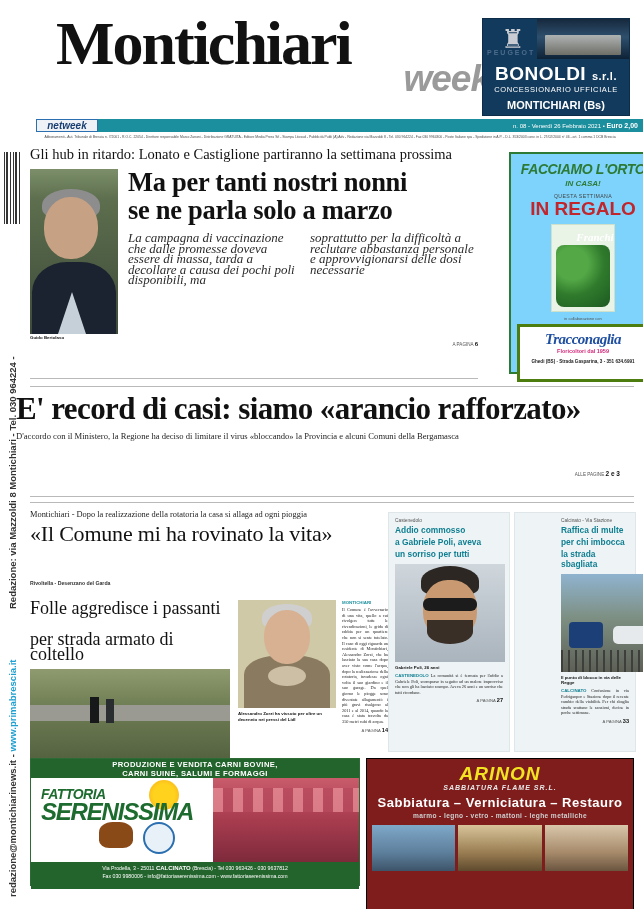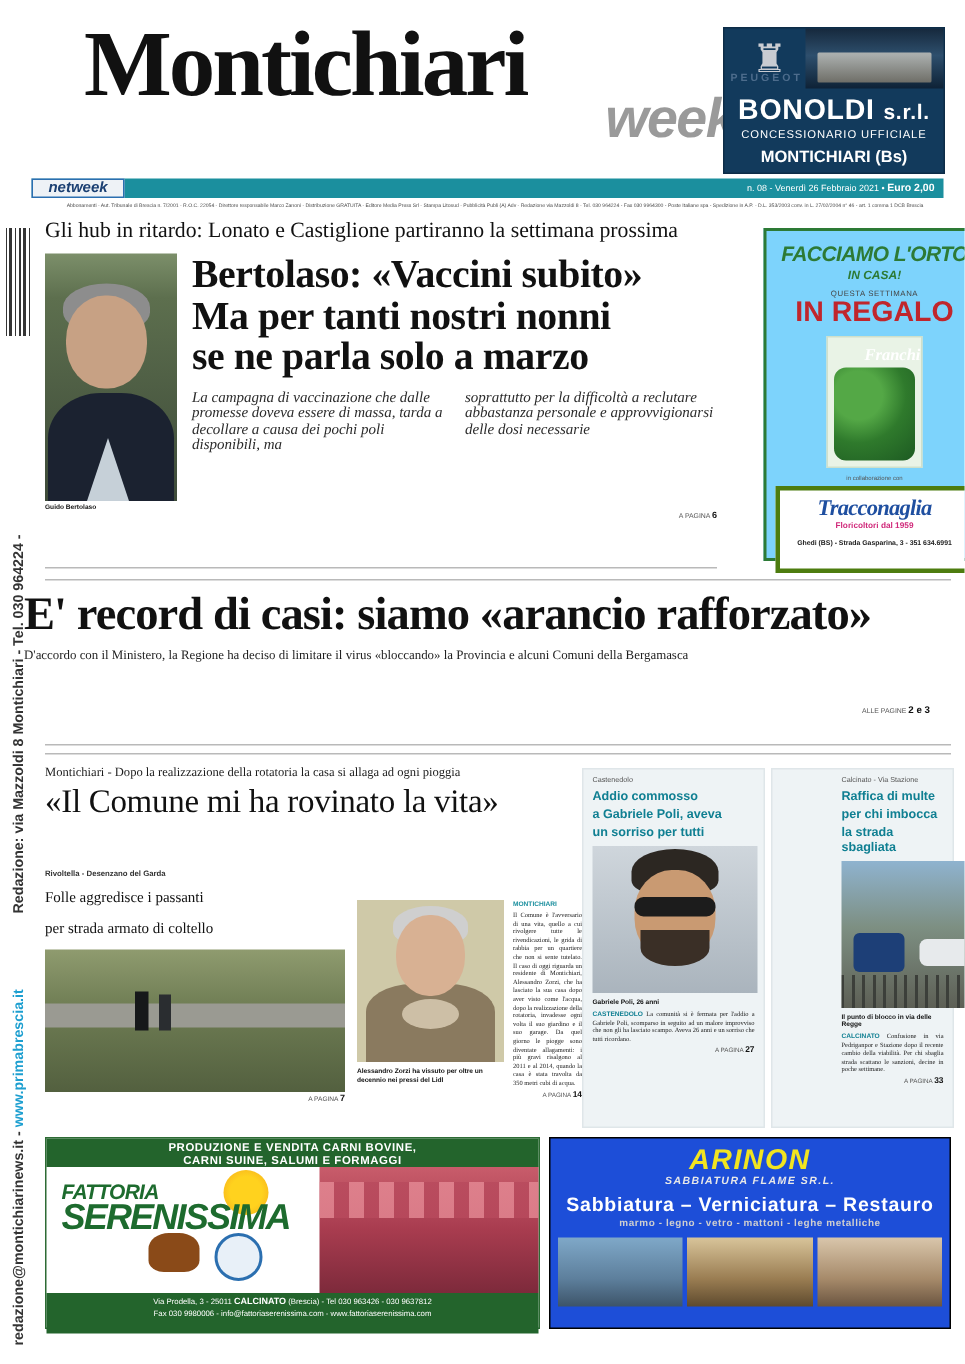--- a/index.html
+++ b/index.html
@@ -35,28 +35,28 @@
     background:linear-gradient(180deg,#16293d 0%,#2e4f6d 45%,#0e2236 100%);}
   .bonoldi .pic:after{content:"";position:absolute;left:8px;bottom:4px;width:76px;height:20px;
     background:linear-gradient(180deg,#d8d3c8 0%,#8d8575 100%);opacity:.75;border-radius:1px;}
   .bonoldi .lion{position:absolute;left:10px;top:4px;width:40px;height:34px;
     color:#c9ccd2;font-size:26px;line-height:34px;text-align:center;}
   .bonoldi .peug{position:absolute;left:4px;top:30px;width:70px;
     font-family:"Liberation Sans",sans-serif;font-size:7px;letter-spacing:2px;
     color:#4d6c8c;font-weight:bold;}
   .bonoldi .nm{position:absolute;left:0;right:0;top:44px;text-align:center;
     font-family:"Liberation Sans",sans-serif;font-weight:bold;font-size:19px;letter-spacing:.5px;}
-  .bonoldi .nm small{font-size:14px;}
+  .bonoldi .nm small{font-size:11px;}
   .bonoldi .sub{position:absolute;left:0;right:0;top:66px;text-align:center;
     font-family:"Liberation Sans",sans-serif;font-size:7.5px;letter-spacing:.6px;}
   .bonoldi .city{position:absolute;left:0;right:0;top:80px;text-align:center;
     font-family:"Liberation Sans",sans-serif;font-weight:bold;font-size:11px;}
 
   
-  .strip{position:absolute;left:21px;top:119px;width:608px;height:13px;background:#1b8f9e;}
+  .strip{position:absolute;left:36px;top:119px;width:608px;height:13px;background:#1b8f9e;}
   .netweek{position:absolute;left:0;top:0;width:62px;height:13px;background:#eef2f6;
     border:1px solid #2b6fb0;box-sizing:border-box;
     font-family:"Liberation Sans",sans-serif;font-weight:bold;font-style:italic;
     font-size:10px;line-height:12px;text-align:center;color:#1a3f72;}
   .issue{position:absolute;right:6px;top:0;height:13px;line-height:13px;color:#fff;
     font-family:"Liberation Sans",sans-serif;font-size:6px;white-space:nowrap;}
   .issue b{font-size:7px;}
   .colophon{position:absolute;left:26px;top:133px;width:608px;height:9px;
     font-family:"Liberation Sans",sans-serif;font-size:3.4px;line-height:9px;
     color:#4a4a4a;text-align:center;overflow:hidden;white-space:nowrap;}
@@ -72,21 +72,21 @@
   .leadphoto .hair{position:absolute;left:12px;top:20px;width:58px;height:32px;border-radius:50% 50% 40% 40%;
     background:#8d8d8d;}
   .leadphoto .body{position:absolute;left:2px;bottom:0;width:84px;height:72px;
     background:#1b2230;border-radius:42% 42% 0 0;}
   .leadphoto .shirt{position:absolute;left:28px;bottom:0;width:28px;height:42px;background:#c6d0d8;
     clip-path:polygon(50% 0,100% 100%,0 100%);}
   .photocap{position:absolute;left:0;top:166px;width:88px;font-family:"Liberation Sans",sans-serif;
     font-weight:bold;font-size:4.4px;color:#111;}
   .leadtext{position:absolute;left:98px;top:0;right:0;}
   .hl1{font-size:26.5px;line-height:27.5px;font-weight:bold;letter-spacing:-.3px;}
-  .standfirst{margin-top:9px;display:flex;gap:14px;font-style:italic;font-size:10px;
+  .standfirst{margin-top:9px;display:flex;gap:14px;font-style:italic;font-size:13px;
     line-height:10.5px;color:#2b2b2b;}
   .standfirst div{flex:1;}
   .pref{position:absolute;right:0;top:172px;font-family:"Liberation Sans",sans-serif;
     font-size:4.6px;color:#555;}
   .pref b{font-size:6px;color:#111;}
   .hr{position:absolute;left:30px;height:1px;background:#b9b9b9;}
 
   
   .orto{position:absolute;left:509px;top:152px;width:148px;height:222px;
     background:#7dd3fc;border:2.5px solid #2d7a35;box-sizing:border-box;}
@@ -124,21 +124,21 @@
   .pref2 b{font-size:6.5px;color:#111;}
 
   
   .lead3{position:absolute;left:30px;top:510px;width:350px;}
   .kicker3{font-size:8.4px;color:#1d1d1d;}
   .hl3{margin-top:3px;font-size:22px;line-height:24px;letter-spacing:-.2px;}
 
   
   .art4{position:absolute;left:30px;top:580px;width:200px;}
   .art4 .k{font-family:"Liberation Sans",sans-serif;font-weight:bold;font-size:5.2px;color:#333;}
-  .art4 .h{margin-top:5px;font-size:10px;line-height:15.5px;}
+  .art4 .h{margin-top:15px;font-size:18px;line-height:15.5px;}
   .art4 .ph{margin-top:6px;width:200px;height:95px;position:relative;overflow:hidden;
     background:linear-gradient(180deg,#8f9b6f 0%,#6f7d54 40%,#53603f 100%);}
   .art4 .ph .road{position:absolute;left:0;right:0;top:36px;height:16px;background:#9a9a92;}
   .art4 .ph .f1{position:absolute;left:60px;top:28px;width:9px;height:26px;background:#16181a;}
   .art4 .ph .f2{position:absolute;left:76px;top:30px;width:8px;height:24px;background:#2a2d30;}
   .art4 .pgref{text-align:right;font-family:"Liberation Sans",sans-serif;font-size:4.4px;color:#555;margin-top:2px;}
   .art4 .pgref b{font-size:6px;color:#111;}
 
   
   .art5{position:absolute;left:238px;top:600px;width:98px;}
@@ -202,21 +202,21 @@
   .adL .seal{position:absolute;left:112px;top:44px;width:28px;height:28px;border-radius:50%;
     background:#e8f0f8;border:2px solid #2b6fb0;}
   .adL .meat{position:absolute;left:182px;top:0;width:146px;height:84px;
     background:linear-gradient(180deg,#c85c6b 0%,#a83c4f 50%,#7d2a3b 100%);overflow:hidden;}
   .adL .meat:before{content:"";position:absolute;left:0;right:0;top:10px;height:24px;
     background:repeating-linear-gradient(90deg,#e58a95 0 10px,#b84a5d 10px 20px);opacity:.8;}
   .adL .foot{height:24px;background:#23642c;color:#fff;text-align:center;
     font-family:"Liberation Sans",sans-serif;font-size:5.2px;line-height:7.5px;padding-top:3px;}
   .adL .foot b{font-size:6px;}
 
-  .adR{position:absolute;left:366px;top:758px;width:268px;height:128px;background:#1d4ed8;
+  .adR{position:absolute;left:366px;top:758px;width:268px;height:152px;background:#7f1d1d;
     border:1px solid #000;box-sizing:border-box;overflow:hidden;}
   .adR .brand{text-align:center;padding-top:4px;
     font-family:"Liberation Sans",sans-serif;font-weight:bold;font-style:italic;
     font-size:19px;color:#f2e420;letter-spacing:1px;}
   .adR .brand2{text-align:center;font-family:"Liberation Sans",sans-serif;font-weight:bold;
     font-style:italic;font-size:7px;color:#e8e8e8;margin-top:-1px;letter-spacing:1px;}
   .adR .s1{text-align:center;font-family:"Liberation Sans",sans-serif;font-weight:bold;
     font-size:13px;color:#fff;margin-top:4px;letter-spacing:.5px;}
   .adR .s2{text-align:center;font-family:"Liberation Sans",sans-serif;font-weight:bold;
     font-size:6.6px;color:#cfcfcf;margin-top:2px;letter-spacing:.4px;}
@@ -271,21 +271,20 @@
     <div class="kicker1">Gli hub in ritardo: Lonato e Castiglione partiranno la settimana prossima</div>
     <div class="leadbody">
       <div class="leadphoto">
         <div class="body"></div>
           <div class="hair"></div>
           <div class="face"></div>
           <div class="shirt"></div>
       </div>
       <div class="photocap">Guido Bertolaso</div>
       <div class="leadtext">
-        <div class="hl1">Bertolaso: «Vaccini subito»</div>
         <div class="hl1">Ma per tanti nostri nonni</div>
         <div class="hl1">se ne parla solo a marzo</div>
         <div class="standfirst">
           <div>La campagna di vaccinazione che dalle promesse doveva essere di massa, tarda a decollare a causa dei pochi poli disponibili, ma</div>
           <div>soprattutto per la difficoltà a reclutare abbastanza personale e approvvigionarsi delle dosi necessarie</div>
         </div>
       </div>
       <div class="pref">
         <span>A PAGINA </span><b>6</b>
       </div>

